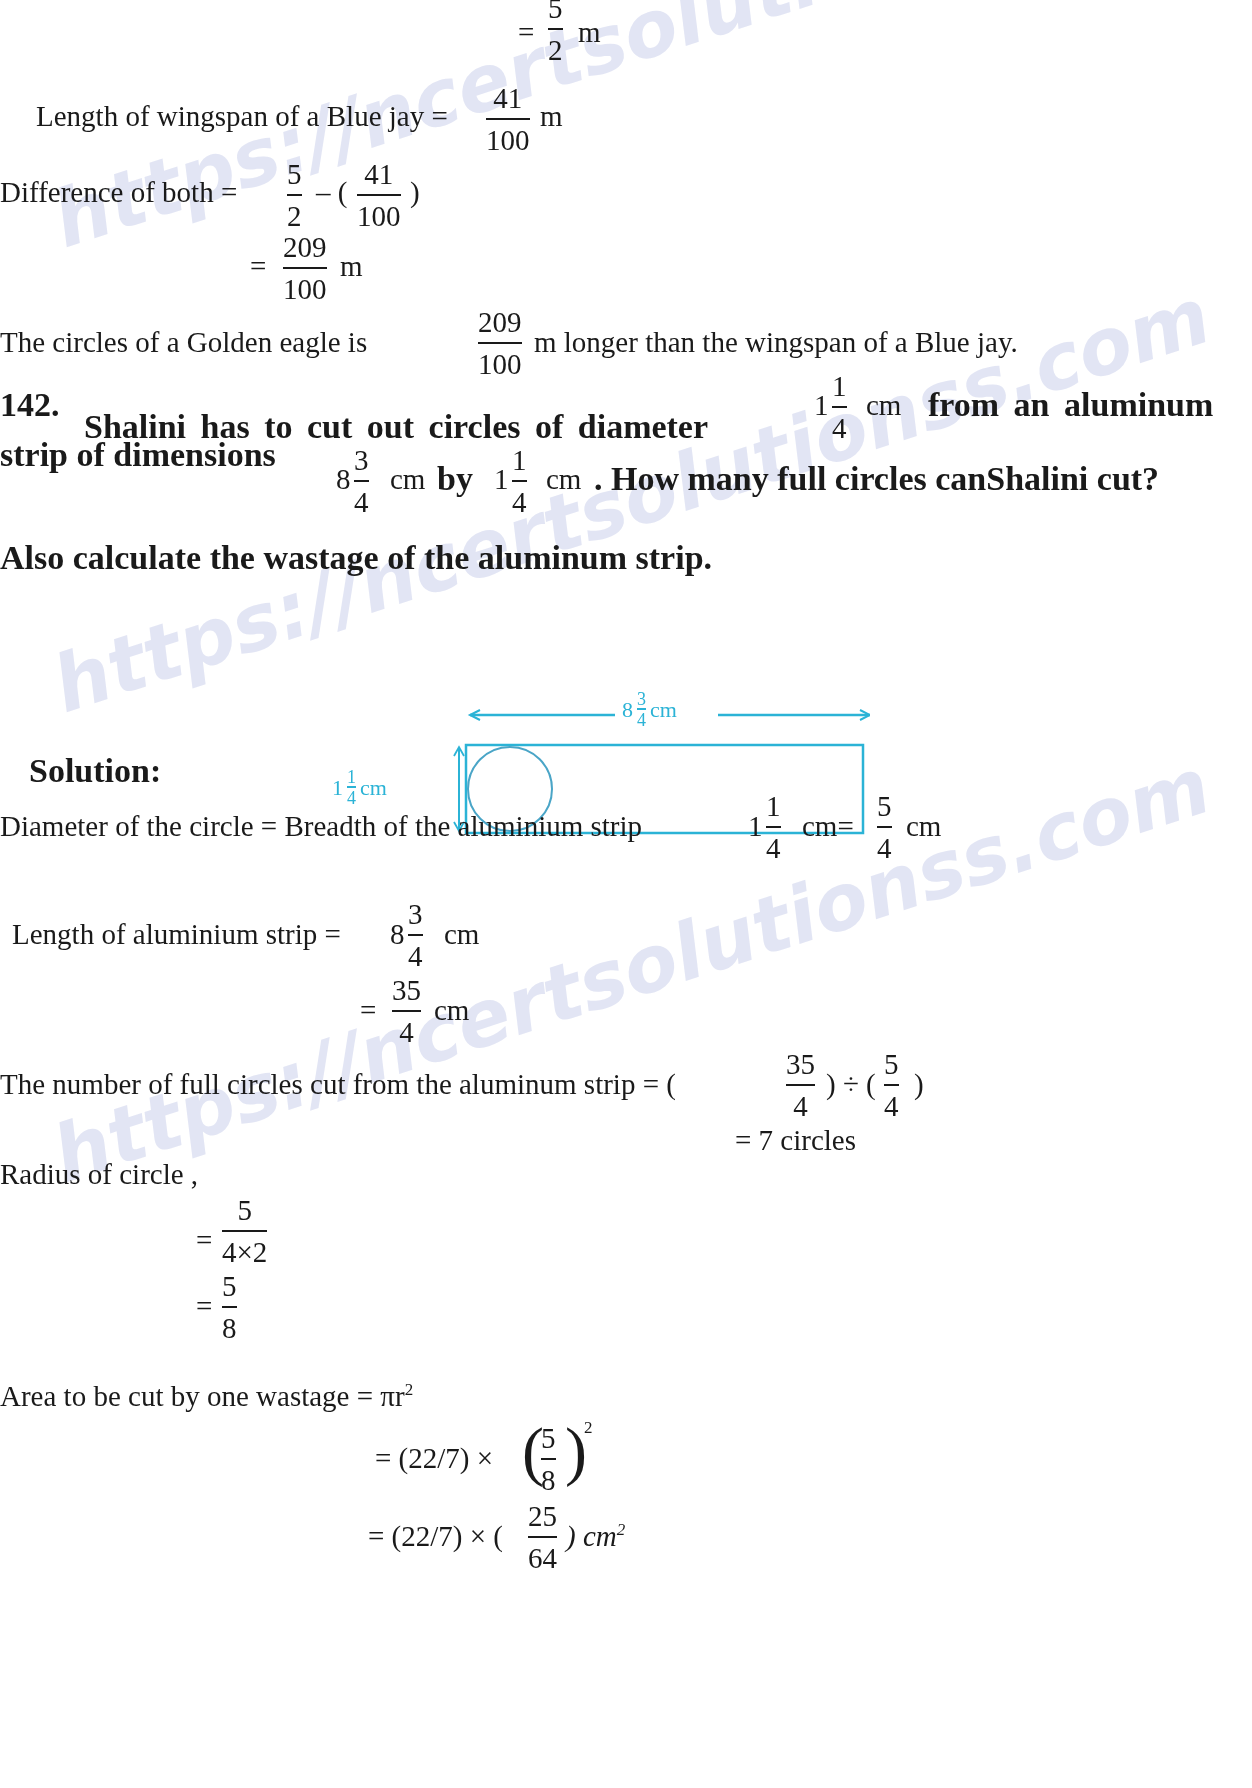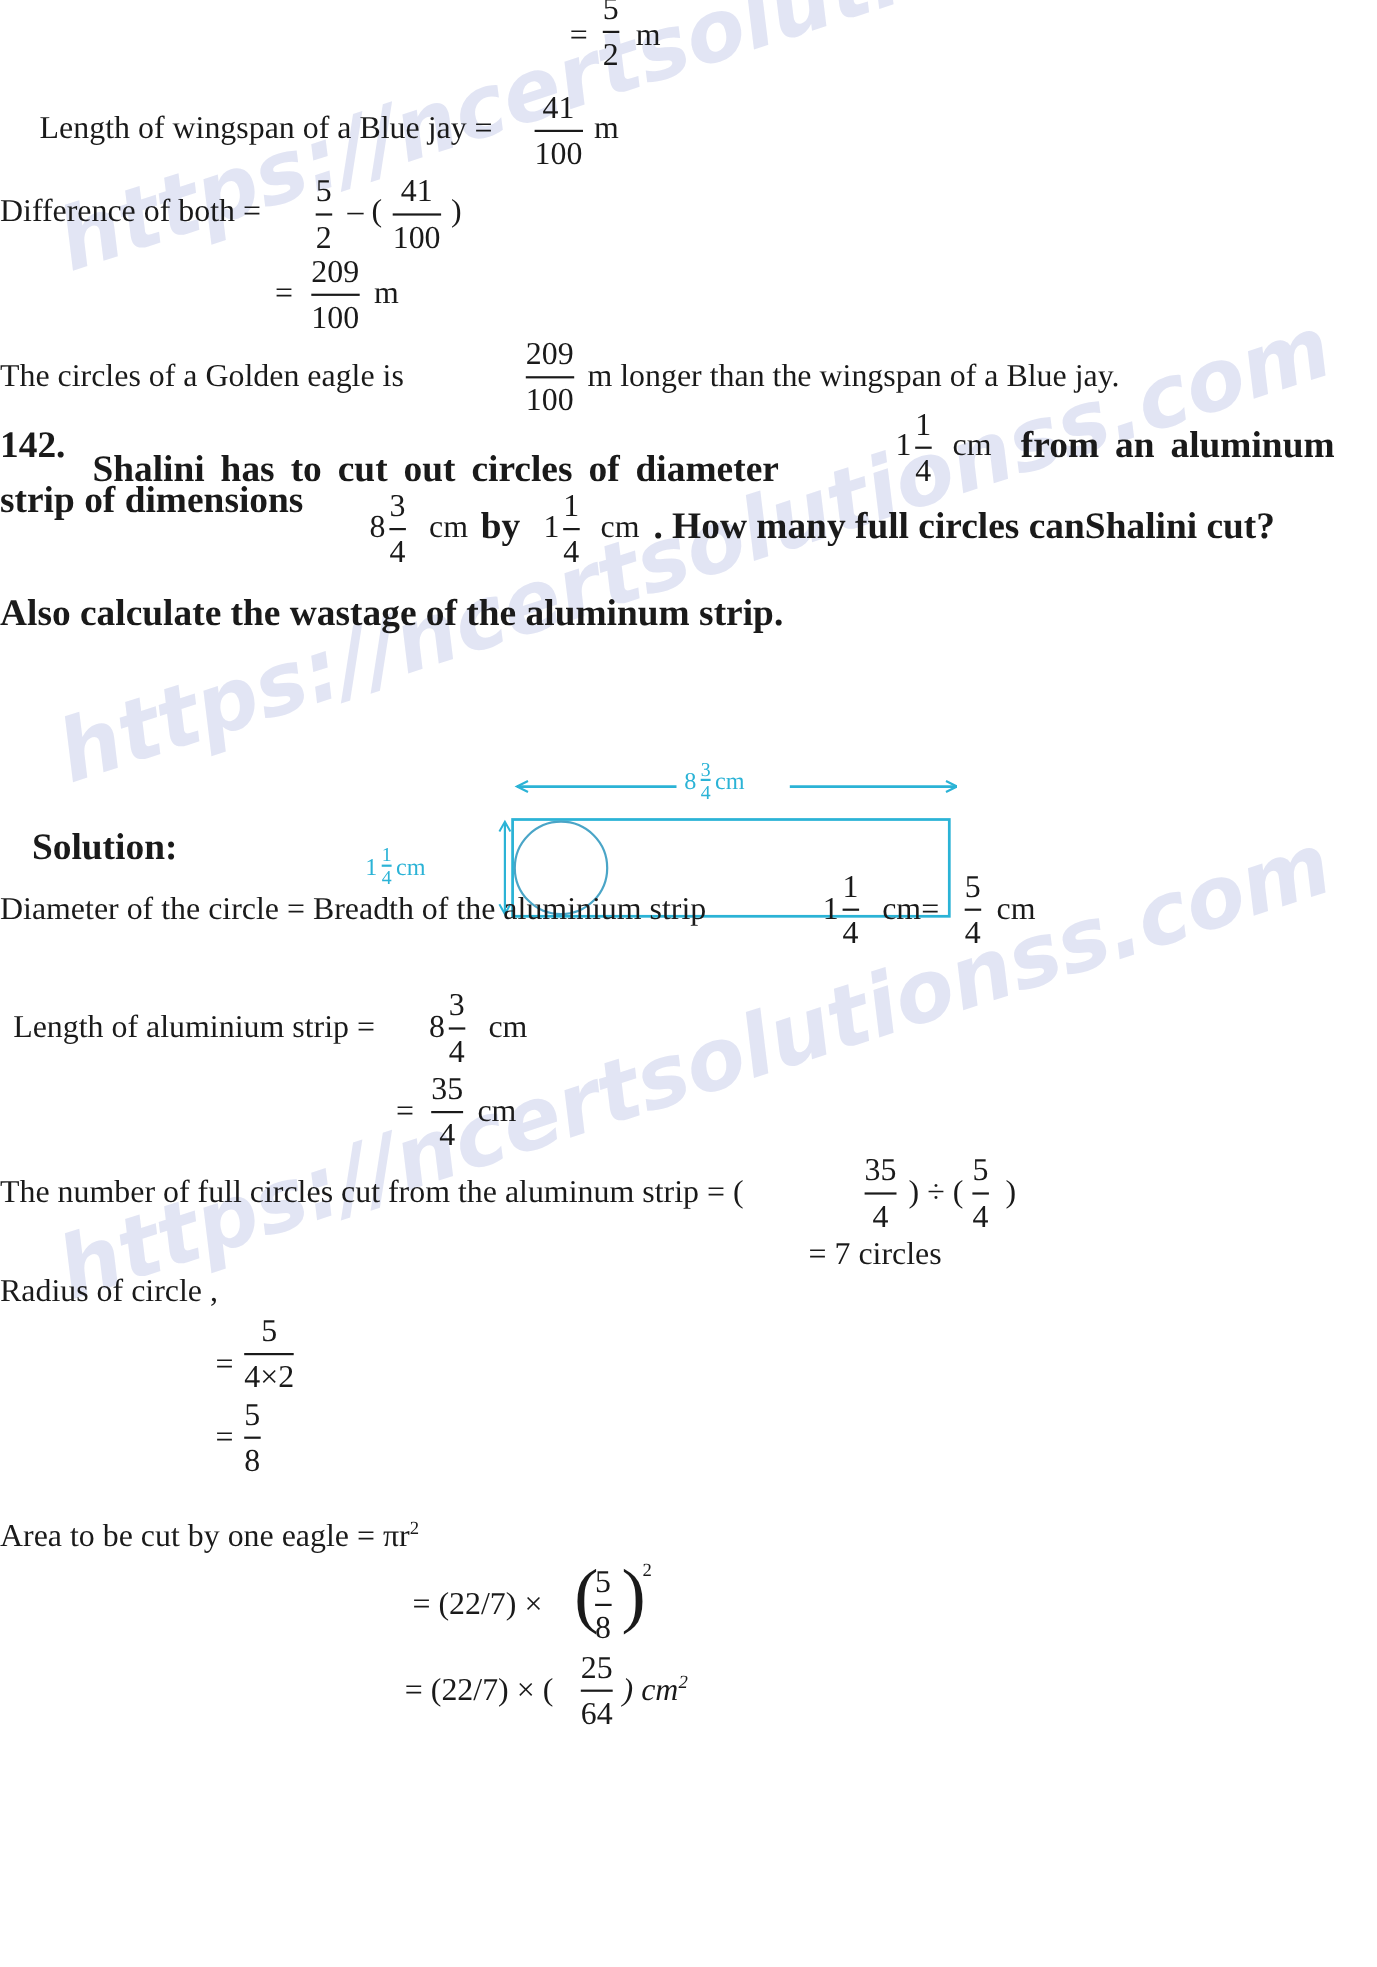--- a/index.html
+++ b/index.html
@@ -181,21 +181,21 @@
   <span class="d">4×2</span>
 </div>
 
 <div class="abs txt" style="left:196px; top:1292px;">=</div>
 <div class="fr" style="left:222px; top:1272px;">
   <span class="n">5</span>
   <span class="d">8</span>
 </div>
 
 <div class="abs txt" style="left:0px; top:1382px;">
-  <span>Area to be cut by one eagle = πr</span><sup>2</sup>
+  <span>Area to be cut by one wastage = πr</span><sup>2</sup>
 </div>
 
 <div class="abs txt" style="left:375px; top:1444px;">= (22/7) ×</div>
 <div class="abs paren-big" style="left:522px; top:1418px;">(</div>
 <div class="fr" style="left:541px; top:1424px;">
   <span class="n">5</span>
   <span class="d">8</span>
 </div>
 <div class="abs paren-big" style="left:565px; top:1418px;">)</div>
 <div class="abs" style="left:584px; top:1418px; font-size:17px;">2</div>

